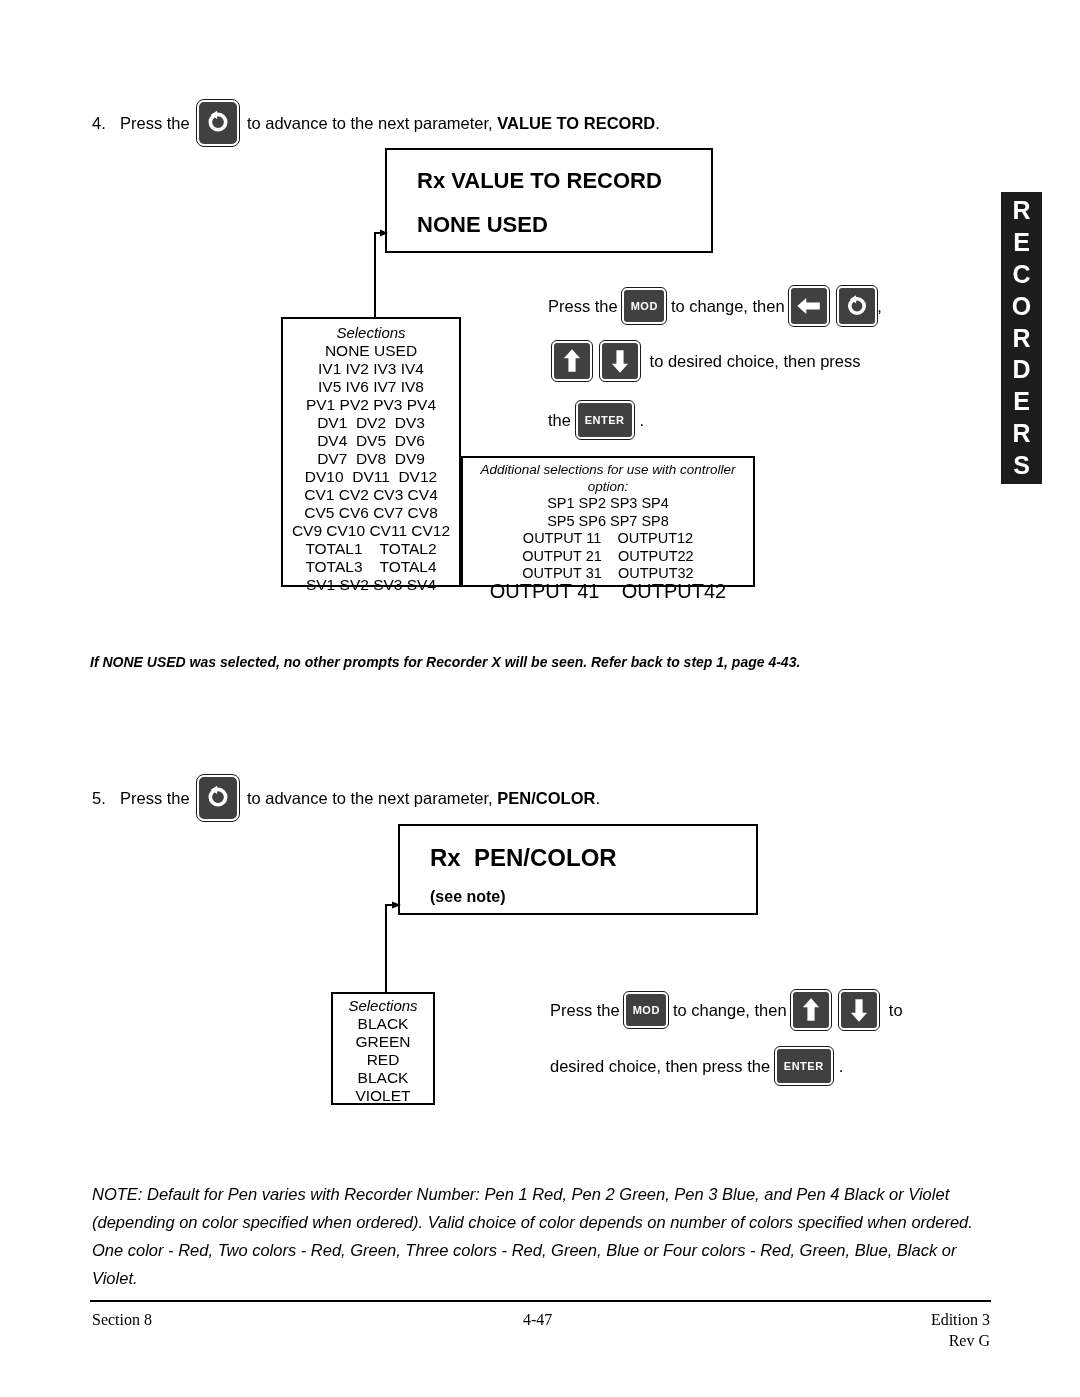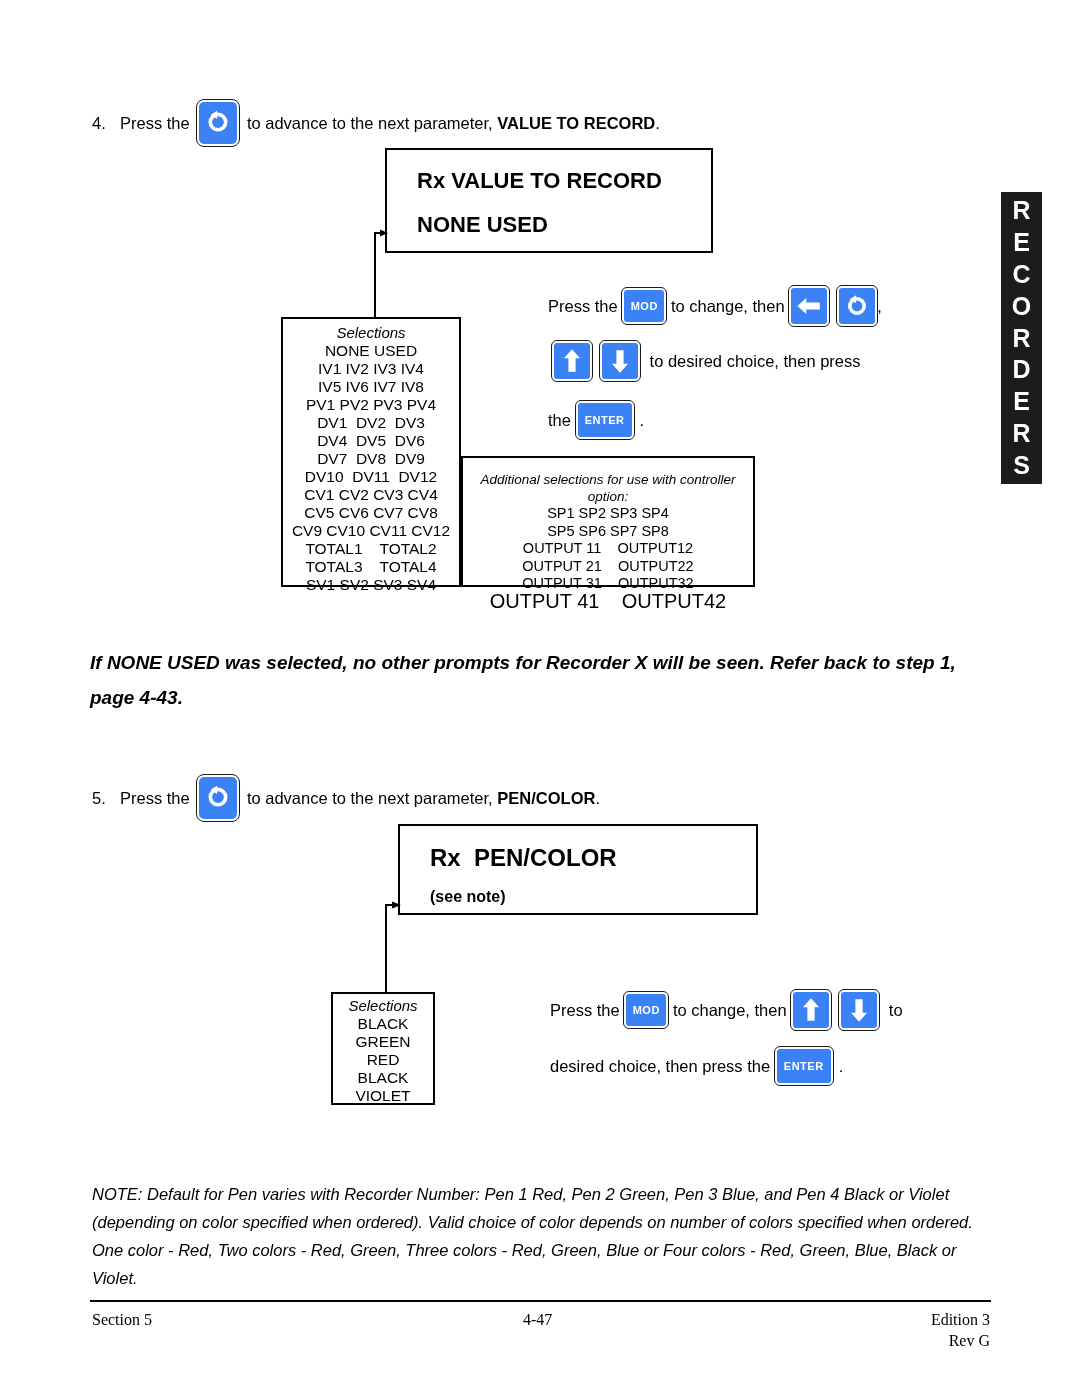--- a/index.html
+++ b/index.html
@@ -29,21 +29,21 @@
     display: inline-block;
     width: 28px;
     flex: none;
   }
   .step-txt { white-space: pre; }
   .step-txt.bold { font-weight: bold; }
 
   
   .key {
     display: inline-block;
-    background: #3b82f6;
+    background: #404040;
     border: 2px solid #ffffff;
     outline: 1.6px solid #1a1a1a;
     border-radius: 5px;
     box-sizing: border-box;
     position: relative;
     vertical-align: middle;
     flex: none;
   }
   .key.tall  { width: 42px;  height: 46px; border-radius: 7px; }
   .key.sq    { width: 40px;  height: 40px; }
@@ -113,21 +113,21 @@
     display: flex;
     align-items: center;
     white-space: pre;
   }
 
   
   .para-bolditalic {
     position: absolute;
     font-style: italic;
     font-weight: bold;
-    font-size: 19px;
+    font-size: 14px;
     line-height: 35px;
   }
   .para-italic {
     position: absolute;
     font-style: italic;
     font-size: 16.5px;
     line-height: 28px;
   }
 
   
@@ -203,21 +203,21 @@
     <div class="sel-row">DV10  DV11  DV12</div>
     <div class="sel-row">CV1 CV2 CV3 CV4</div>
     <div class="sel-row">CV5 CV6 CV7 CV8</div>
     <div class="sel-row">CV9 CV10 CV11 CV12</div>
     <div class="sel-row">TOTAL1    TOTAL2</div>
     <div class="sel-row">TOTAL3    TOTAL4</div>
     <div class="sel-row">SV1 SV2 SV3 SV4</div>
   </div>
 </div>
 
-<div class="selbox" style="left:461px; top:456px; width:294px; height:131px; padding-top:13px;">
+<div class="selbox" style="left:461px; top:456px; width:294px; height:131px; padding-top:3px;">
   <div class="sel-title" style="font-size:13.5px; line-height:17px;">Additional selections for use with controller option:</div>
   <div>
     <div class="sel-row" style="font-size:14.5px; line-height:17.5px;">SP1 SP2 SP3 SP4</div>
     <div class="sel-row" style="font-size:14.5px; line-height:17.5px;">SP5 SP6 SP7 SP8</div>
     <div class="sel-row" style="font-size:14.5px; line-height:17.5px;">OUTPUT 11    OUTPUT12</div>
     <div class="sel-row" style="font-size:14.5px; line-height:17.5px;">OUTPUT 21    OUTPUT22</div>
     <div class="sel-row" style="font-size:14.5px; line-height:17.5px;">OUTPUT 31    OUTPUT32</div>
     <div class="sel-row" style="font-size:20px; line-height:17.5px;">OUTPUT 41    OUTPUT42</div>
   </div>
 </div>
@@ -341,16 +341,16 @@
   <span>C</span>
   <span>O</span>
   <span>R</span>
   <span>D</span>
   <span>E</span>
   <span>R</span>
   <span>S</span>
 </div>
 
 <div class="footer-rule" style="left:90px; top:1300px; width:901px;"></div>
-<div class="footer-txt" style="left:92px; top:1309px;">Section 5</div>
+<div class="footer-txt" style="left:92px; top:1309px;">Section 8</div>
 <div class="footer-txt" style="left:523px; top:1309px;">4-47</div>
 <div class="footer-txt" style="right:90px; top:1309px; text-align:right;">Edition 3</div>
 <div class="footer-txt" style="right:90px; top:1330px; text-align:left;">Rev G</div>
 
 </body></html>

